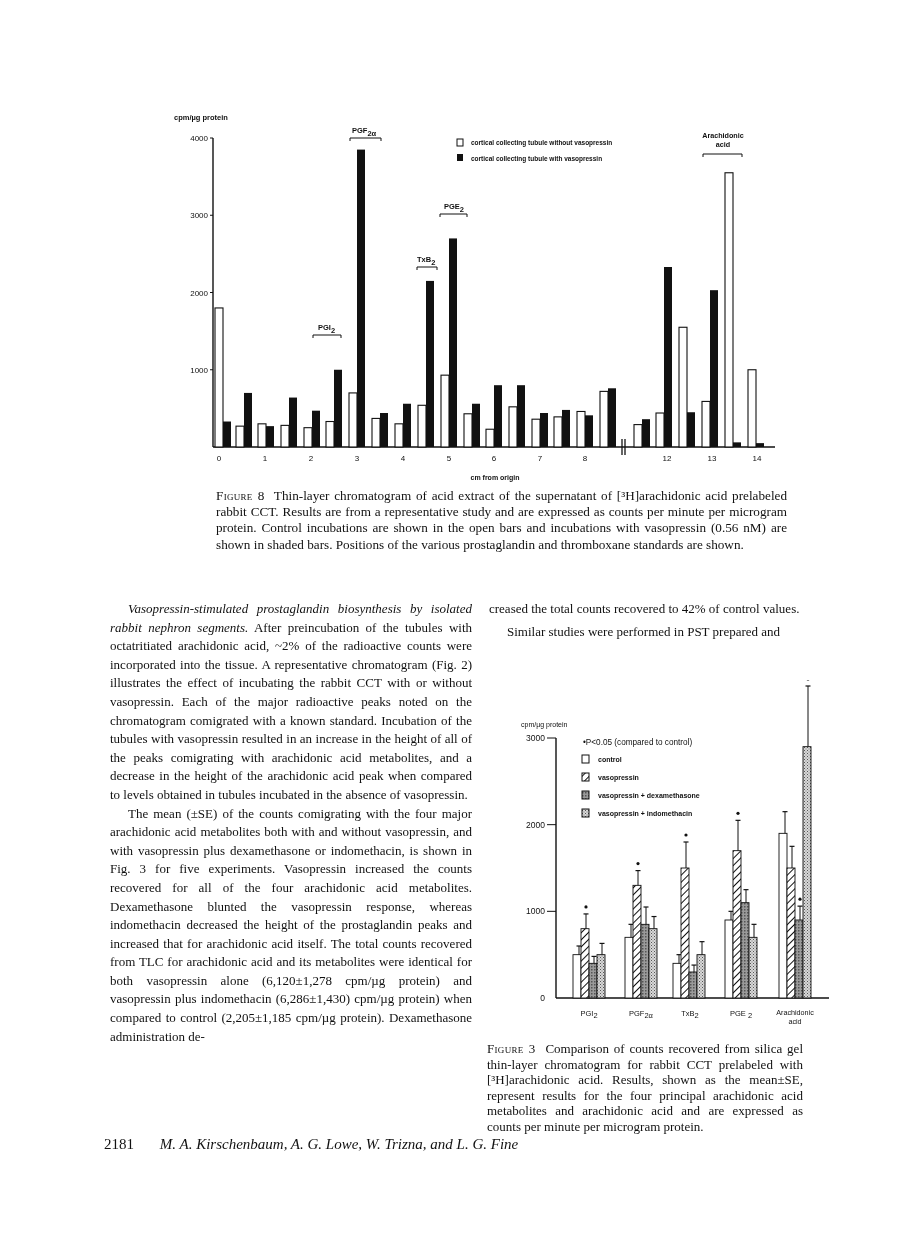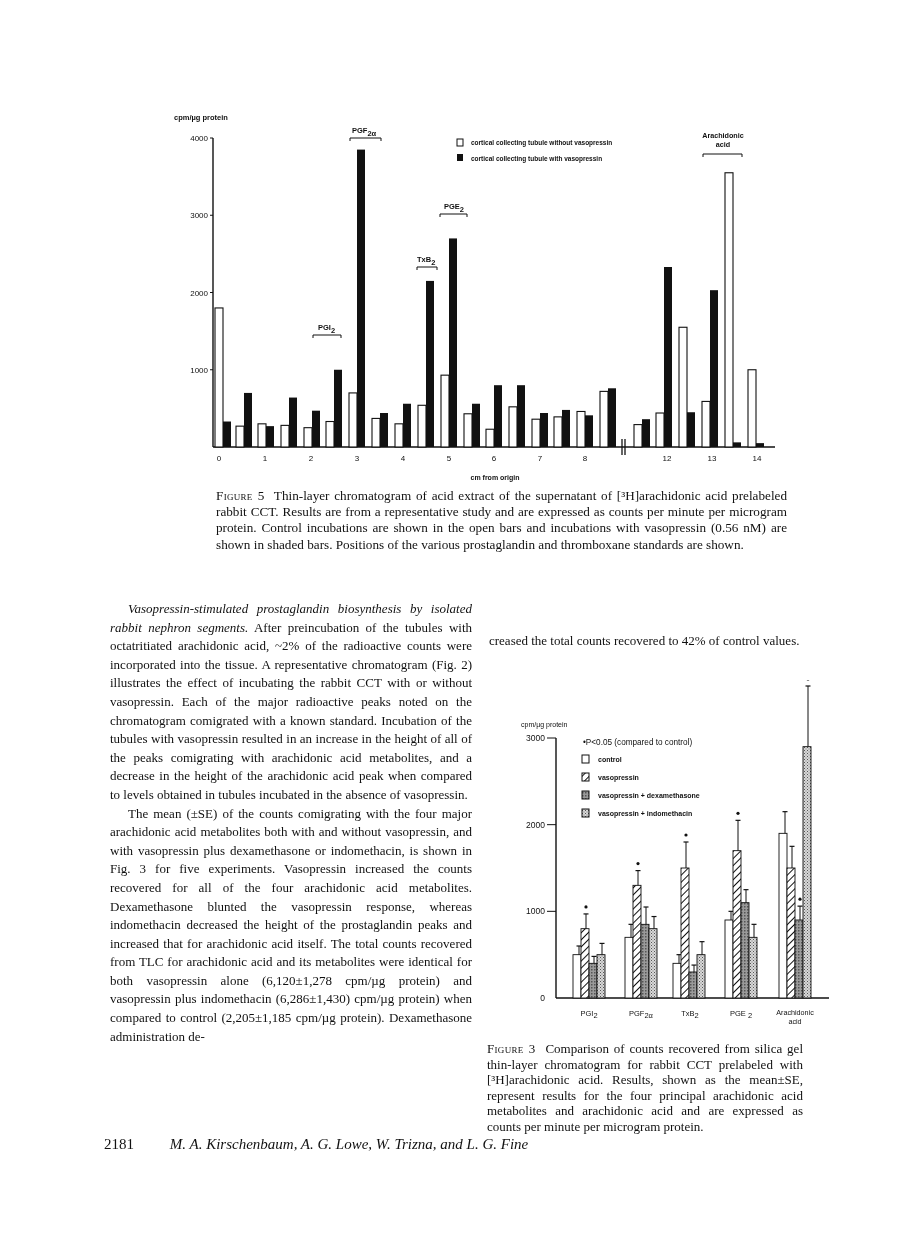--- a/index.html
+++ b/index.html
@@ -3,21 +3,21 @@
 <meta charset="utf-8">
 <style>
   html, body { margin:0; padding:0; background:#fff; }
   body { width:907px; height:1247px; position:relative; overflow:hidden; color:#111;
          font-family:"Liberation Serif", "DejaVu Serif", serif; }
   .abs { position:absolute; }
   .caption { font-size:13.2px; line-height:16.2px; text-align:justify; }
   .caption .fig { font-variant:small-caps; letter-spacing:0.3px; }
   .body-text { font-size:13px; line-height:18.6px; text-align:justify; }
   .body-text p { margin:0; text-indent:18px; }
-  .body-text p.noindent { text-indent:0;margin-top:32px; }
+  .body-text p.noindent { text-indent:0; }
   .footer { font-size:15px; }
   .footer .authors { font-style:italic; }
   svg text { font-family:"Liberation Sans", "DejaVu Sans", sans-serif; fill:#111; }
 </style>
 </head>
 <body>
 
 <svg class="abs" style="left:150px;top:105px" width="660" height="380" viewBox="150 105 660 380">
   <defs>
     <pattern id="hatch" patternUnits="userSpaceOnUse" width="5" height="5" patternTransform="rotate(45)">
@@ -125,31 +125,32 @@
       <text x="417" y="262" font-size="7.5" font-weight="bold">TxB<tspan dy="3" font-size="7.5">2</tspan></text>
       <path d="M440,217 L440,214 L467,214 L467,217" fill="none" stroke="#111" stroke-width="1"></path>
       <text x="444" y="209" font-size="7.5" font-weight="bold">PGE<tspan dy="3" font-size="7.5">2</tspan></text>
       <path d="M703,157 L703,154 L742,154 L742,157" fill="none" stroke="#111" stroke-width="1"></path>
       <text x="723" y="138" font-size="7.2" font-weight="bold" text-anchor="middle">Arachidonic</text>
       <text x="723" y="147" font-size="7.2" font-weight="bold" text-anchor="middle">acid</text>
     </g>
 </svg>
 
 <div class="abs caption" style="left:216px;top:488px;width:571px;">
-  <span class="fig">Figure 5</span>&nbsp;
+  <span class="fig">Figure 8</span>&nbsp;
   <span>Thin-layer chromatogram of acid extract of the supernatant of [³H]arachidonic acid prelabeled rabbit CCT. Results are from a representative study and are expressed as counts per minute per microgram protein. Control incubations are shown in the open bars and incubations with vasopressin (0.56 nM) are shown in shaded bars. Positions of the various prostaglandin and thromboxane standards are shown.</span>
 </div>
 
 <div class="abs body-text" style="left:110px;top:600px;width:362px;">
   <p><i>Vasopressin-stimulated prostaglandin biosynthesis by isolated rabbit nephron segments.</i><span> After preincubation of the tubules with octatritiated arachidonic acid, ~2% of the radioactive counts were incorporated into the tissue. A representative chromatogram (Fig. 2) illustrates the effect of incubating the rabbit CCT with or without vasopressin. Each of the major radioactive peaks noted on the chromatogram comigrated with a known standard. Incubation of the tubules with vasopressin resulted in an increase in the height of all of the peaks comigrating with arachidonic acid metabolites, and a decrease in the height of the arachidonic acid peak when compared to levels obtained in tubules incubated in the absence of vasopressin.</span></p>
   <p>The mean (±SE) of the counts comigrating with the four major arachidonic acid metabolites both with and without vasopressin, and with vasopressin plus dexamethasone or indomethacin, is shown in Fig. 3 for five experiments. Vasopressin increased the counts recovered for all of the four arachidonic acid metabolites. Dexamethasone blunted the vasopressin response, whereas indomethacin decreased the height of the prostaglandin peaks and increased that for arachidonic acid itself. The total counts recovered from TLC for arachidonic acid and its metabolites were identical for both vasopressin alone (6,120±1,278 cpm/µg protein) and vasopressin plus indomethacin (6,286±1,430) cpm/µg protein) when compared to control (2,205±1,185 cpm/µg protein). Dexamethasone administration de-</p>
 </div>
 
 <div class="abs body-text" style="left:489px;top:600px;width:312px;">
   <p class="noindent">creased the total counts recovered to 42% of control values.</p>
+  <p style="margin-top:4px;">Similar studies were performed in PST prepared and</p>
 </div>
 
 <svg class="abs" style="left:520px;top:680px" width="320" height="360" viewBox="520 680 320 360">
   <g id="fig3-axes">
       <line x1="556" y1="738" x2="556" y2="998" stroke="#111" stroke-width="1.4"></line>
       <line x1="556" y1="998" x2="829" y2="998" stroke="#111" stroke-width="1.4"></line>
       <line x1="547" y1="738" x2="556" y2="738" stroke="#111" stroke-width="1"></line>
       <text x="545" y="741" font-size="8.5" text-anchor="end">3000</text>
       <line x1="547" y1="824.6666666666667" x2="556" y2="824.6666666666667" stroke="#111" stroke-width="1"></line>
       <text x="545" y="827.6666666666667" font-size="8.5" text-anchor="end">2000</text>
@@ -245,14 +246,14 @@
     </g>
 </svg>
 
 <div class="abs caption" style="left:487px;top:1041px;width:316px;font-size:13px;line-height:15.6px;">
   <span class="fig">Figure 3</span>&nbsp;
   <span>Comparison of counts recovered from silica gel thin-layer chromatogram for rabbit CCT prelabeled with [³H]arachidonic acid. Results, shown as the mean±SE, represent results for the four principal arachidonic acid metabolites and arachidonic acid and are expressed as counts per minute per microgram protein.</span>
 </div>
 
 <div class="abs footer" style="left:104px;top:1136px;">
   <span>2181</span>
-  <span class="authors" style="margin-left:32px;">M. A. Kirschenbaum, A. G. Lowe, W. Trizna, and L. G. Fine</span>
+  <span class="authors" style="margin-left:22px;">M. A. Kirschenbaum, A. G. Lowe, W. Trizna, and L. G. Fine</span>
 </div>
 
 </body></html>

